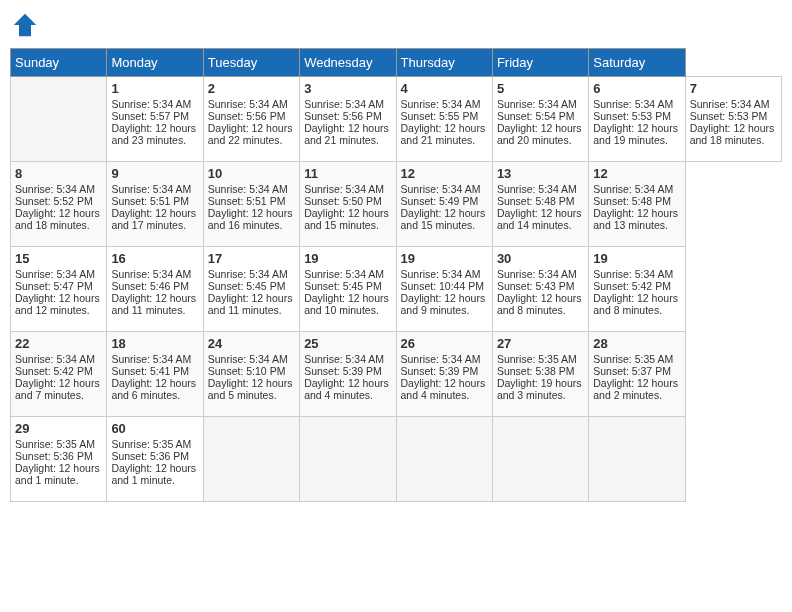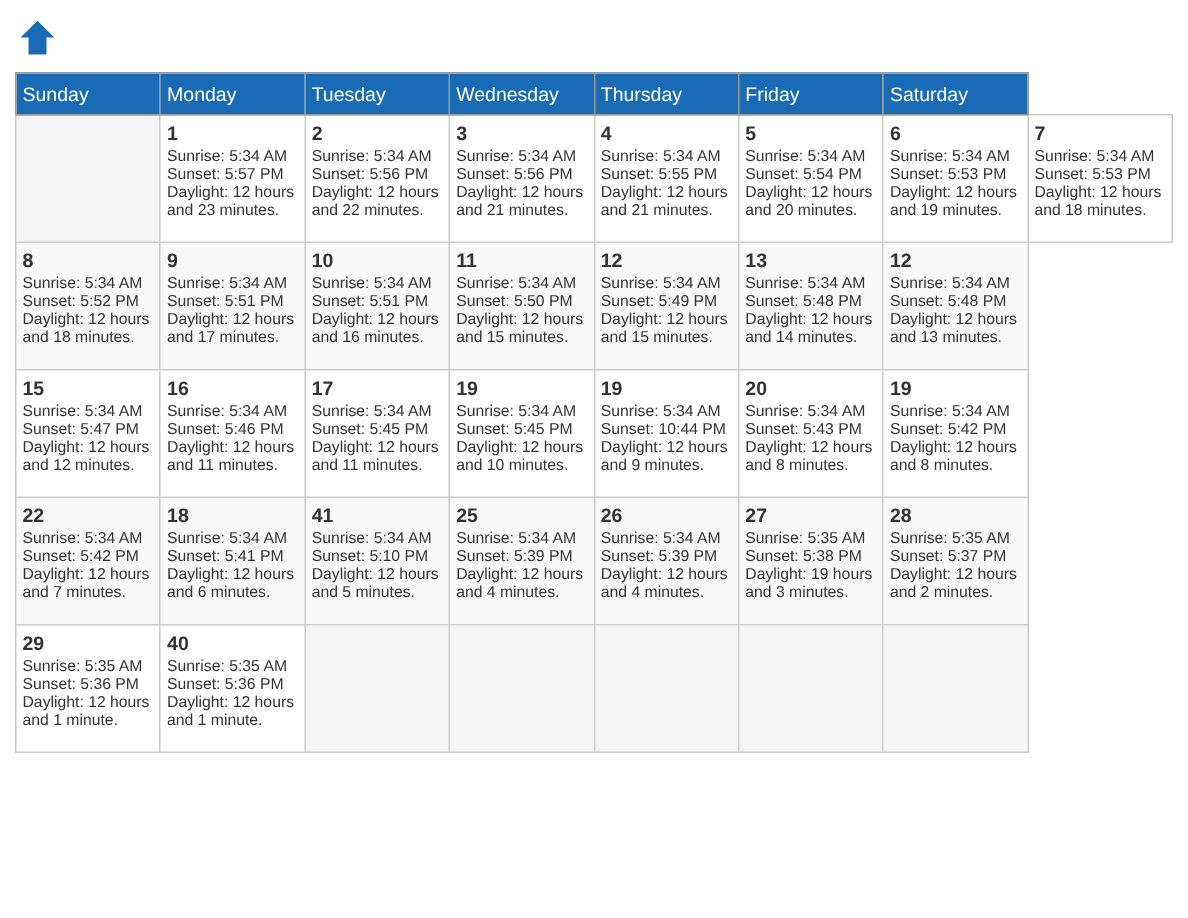--- a/index.html
+++ b/index.html
@@ -129,35 +129,35 @@
         <td><span class="day-num">12</span><span>Sunrise: 5:34 AM</span><br><span>Sunset: 5:49 PM</span><br><span>Daylight: 12 hours and 15 minutes.</span></td>
         <td><span class="day-num">13</span><span>Sunrise: 5:34 AM</span><br><span>Sunset: 5:48 PM</span><br><span>Daylight: 12 hours and 14 minutes.</span></td>
         <td><span class="day-num">12</span><span>Sunrise: 5:34 AM</span><br><span>Sunset: 5:48 PM</span><br><span>Daylight: 12 hours and 13 minutes.</span></td>
       </tr>
       <tr>
         <td><span class="day-num">15</span><span>Sunrise: 5:34 AM</span><br><span>Sunset: 5:47 PM</span><br><span>Daylight: 12 hours and 12 minutes.</span></td>
         <td><span class="day-num">16</span><span>Sunrise: 5:34 AM</span><br><span>Sunset: 5:46 PM</span><br><span>Daylight: 12 hours and 11 minutes.</span></td>
         <td><span class="day-num">17</span><span>Sunrise: 5:34 AM</span><br><span>Sunset: 5:45 PM</span><br><span>Daylight: 12 hours and 11 minutes.</span></td>
         <td><span class="day-num">19</span><span>Sunrise: 5:34 AM</span><br><span>Sunset: 5:45 PM</span><br><span>Daylight: 12 hours and 10 minutes.</span></td>
         <td><span class="day-num">19</span><span>Sunrise: 5:34 AM</span><br><span>Sunset: 10:44 PM</span><br><span>Daylight: 12 hours and 9 minutes.</span></td>
-        <td><span class="day-num">20</span><span>Sunrise: 5:34 AM</span><br><span>Sunset: 5:43 PM</span><br><span>Daylight: 12 hours and 8 minutes.</span></td>
+        <td><span class="day-num">30</span><span>Sunrise: 5:34 AM</span><br><span>Sunset: 5:43 PM</span><br><span>Daylight: 12 hours and 8 minutes.</span></td>
         <td><span class="day-num">19</span><span>Sunrise: 5:34 AM</span><br><span>Sunset: 5:42 PM</span><br><span>Daylight: 12 hours and 8 minutes.</span></td>
       </tr>
       <tr>
         <td><span class="day-num">22</span><span>Sunrise: 5:34 AM</span><br><span>Sunset: 5:42 PM</span><br><span>Daylight: 12 hours and 7 minutes.</span></td>
         <td><span class="day-num">18</span><span>Sunrise: 5:34 AM</span><br><span>Sunset: 5:41 PM</span><br><span>Daylight: 12 hours and 6 minutes.</span></td>
-        <td><span class="day-num">41</span><span>Sunrise: 5:34 AM</span><br><span>Sunset: 5:10 PM</span><br><span>Daylight: 12 hours and 5 minutes.</span></td>
+        <td><span class="day-num">24</span><span>Sunrise: 5:34 AM</span><br><span>Sunset: 5:10 PM</span><br><span>Daylight: 12 hours and 5 minutes.</span></td>
         <td><span class="day-num">25</span><span>Sunrise: 5:34 AM</span><br><span>Sunset: 5:39 PM</span><br><span>Daylight: 12 hours and 4 minutes.</span></td>
         <td><span class="day-num">26</span><span>Sunrise: 5:34 AM</span><br><span>Sunset: 5:39 PM</span><br><span>Daylight: 12 hours and 4 minutes.</span></td>
         <td><span class="day-num">27</span><span>Sunrise: 5:35 AM</span><br><span>Sunset: 5:38 PM</span><br><span>Daylight: 19 hours and 3 minutes.</span></td>
         <td><span class="day-num">28</span><span>Sunrise: 5:35 AM</span><br><span>Sunset: 5:37 PM</span><br><span>Daylight: 12 hours and 2 minutes.</span></td>
       </tr>
       <tr>
         <td><span class="day-num">29</span><span>Sunrise: 5:35 AM</span><br><span>Sunset: 5:36 PM</span><br><span>Daylight: 12 hours and 1 minute.</span></td>
-        <td><span class="day-num">40</span><span>Sunrise: 5:35 AM</span><br><span>Sunset: 5:36 PM</span><br><span>Daylight: 12 hours and 1 minute.</span></td>
+        <td><span class="day-num">60</span><span>Sunrise: 5:35 AM</span><br><span>Sunset: 5:36 PM</span><br><span>Daylight: 12 hours and 1 minute.</span></td>
         <td class="empty"></td>
         <td class="empty"></td>
         <td class="empty"></td>
         <td class="empty"></td>
         <td class="empty"></td>
       </tr>
     </tbody>
 </table>
 
 </body></html>

